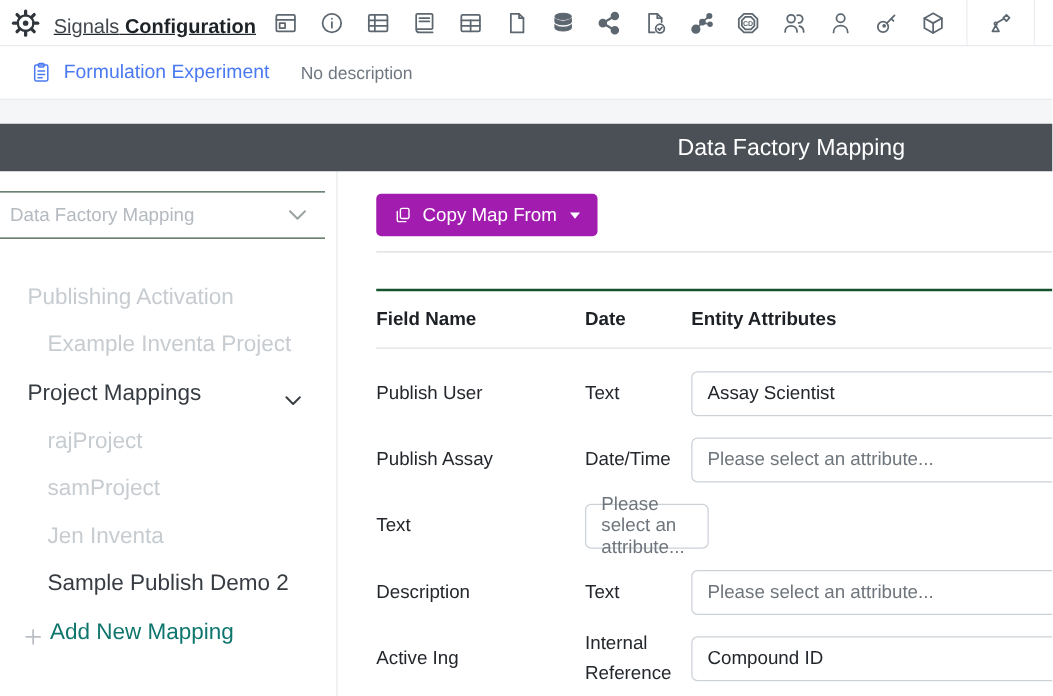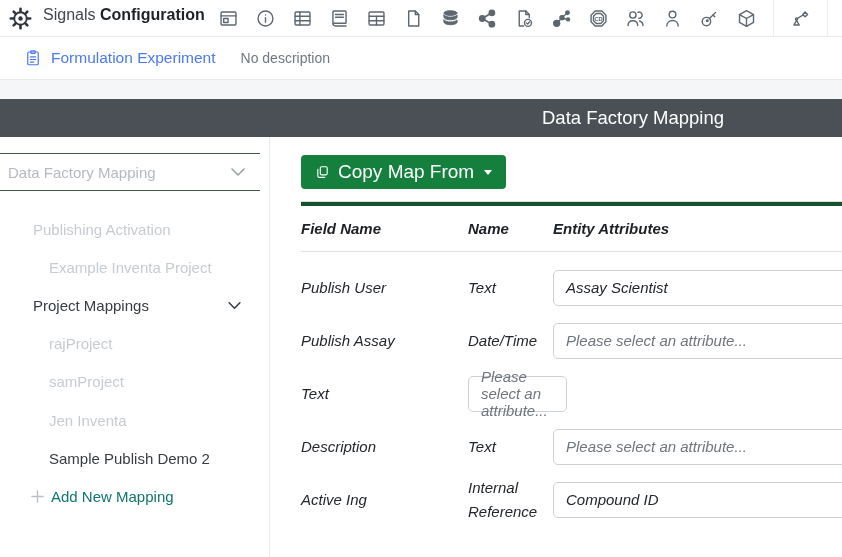--- a/index.html
+++ b/index.html
@@ -7,21 +7,21 @@
   body {
     width:842px; height:557px; overflow:hidden; background:#fff;
     font-family:"Liberation Sans", sans-serif; color:#23272c;
   }
   svg { display:block; }
   .oicon { stroke:#5d6770; fill:none; stroke-width:1.6; stroke-linecap:round; stroke-linejoin:round; }
   .ficon { fill:#5d6770; stroke:#5d6770; stroke-linecap:round; }
 
   
   .topbar { height:37px; border-bottom:1px solid #e8eaed; display:flex; align-items:center; padding-left:8px; }
-  .brand { display:flex; align-items:flex-start; }
+  .brand { display:flex; align-items:flex-end;text-decoration:underline; }
   .brand-text { margin-left:10px; font-size:16px; color:#41474d; white-space:nowrap; }
   .brand-text b { color:#1d2227; font-weight:700; }
   .tb-icons { display:flex; align-items:center; gap:16px; margin-left:13px; flex:1; }
   .tb-icon { width:21px; height:22px; display:flex; align-items:center; justify-content:center; }
   .tb-divider { width:1px; height:36px; background:#eceef0; }
 
   
   .crumb-row { height:43px; border-bottom:1px solid #e9ebee; display:flex; align-items:center; padding-left:24px; }
   .crumb-title { margin-left:9px; font-size:15.5px; color:#4b79f2; }
   .crumb-sub { margin-left:25px; font-size:14px; color:#6f7780; }
@@ -34,37 +34,37 @@
     color:#fff; font-size:18.5px; font-weight:400; white-space:nowrap; }
 
   
   .content { display:flex; height:420px; }
   .sidebar { width:270px; border-right:1px solid #e8eaed; flex:none; }
   .sb-select { margin-top:16px; width:260px; height:38px;
     border-top:1.5px solid #3d5b45; border-bottom:1.5px solid #3d5b45;
     display:flex; align-items:center; justify-content:space-between;
     padding:0 14px 0 8px; color:#b4bac0; font-size:15px; cursor:pointer; }
   .sb-nav { padding-top:19px; }
-  .nav-item { height:38.2px; display:flex; align-items:center; padding-left:22px;
-    font-size:15px; color:#c7ccd1; cursor:pointer;margin-left:11px; }
+  .nav-item { height:38.2px; display:flex; align-items:flex-end; padding-left:22px;
+    font-size:18px; color:#c7ccd1; cursor:pointer; }
   .nav-item.lvl2 { padding-left:38px; }
   .nav-item.dark { color:#363c42; }
   .nav-item .chev { margin-left:auto; margin-right:27px; }
   .nav-item.addnew { padding-left:20px; color:#0f766e; }
   .nav-item.addnew .plus { margin-right:7px; }
 
   .main { flex:1; padding-left:31px; overflow:hidden; }
-  .copy-btn { margin-top:18px; height:34px; background:#15803d; border:none; border-radius:4px;
-    color:#fff; font-size:19px; font-family:inherit; display:inline-flex; align-items:center;
+  .copy-btn { margin-top:18px; height:34px; background:#a21caf; border:none; border-radius:4px;
+    color:#fff; font-size:15px; font-family:inherit; display:inline-flex; align-items:center;
     gap:8px; padding:0 14px; cursor:pointer; }
   .caret-down { width:0; height:0; border-left:4.5px solid transparent; border-right:4.5px solid transparent;
     border-top:5px solid #fff; margin-left:2px; }
   .btn-rule { border:none; border-top:1px solid #d9dcdf; margin:12px 0 0 0; }
 
-  .map-table { border-top:4px solid #14532d;font-style:italic; }
+  .map-table { margin-top:29px; border-top:2px solid #14532d; }
   .t-head { display:grid; grid-template-columns:167px 85px 1fr; height:46px; align-items:center;
     border-bottom:1px solid #dee1e4; font-weight:700; font-size:15px; color:#1d2125; }
   .t-rows { padding-top:9px; }
   .t-row { display:grid; grid-template-columns:167px 85px 1fr; min-height:53px; align-items:center;
     font-size:15px; color:#23272c; }
   .t-row .cell-type { padding-right:10px; line-height:1.6; }
   .attr-select { height:36px; width:calc(100% + 14px); border:1px solid #ccd1d6; border-radius:5px;
     display:flex; align-items:center; padding-left:12px; font-size:15px; color:#23272c;
     background:#fff; cursor:pointer; }
   .attr-select.placeholder { color:#6f757c; }
@@ -301,21 +301,21 @@
           </svg>
       </span>
       <span>Copy Map From</span>
       <span class="caret-down"></span>
     </button>
     <hr class="btn-rule">
 
     <div class="map-table">
       <div class="t-head">
         <span>Field Name</span>
-        <span>Name</span>
+        <span>Date</span>
         <span>Entity Attributes</span>
       </div>
       <div class="t-rows">
         <div class="t-row">
           <span class="cell-field">Publish User</span>
           <span class="cell-type">Text</span>
           <div class="attr-select">
               <span>Assay Scientist</span>
             </div>
         </div>

